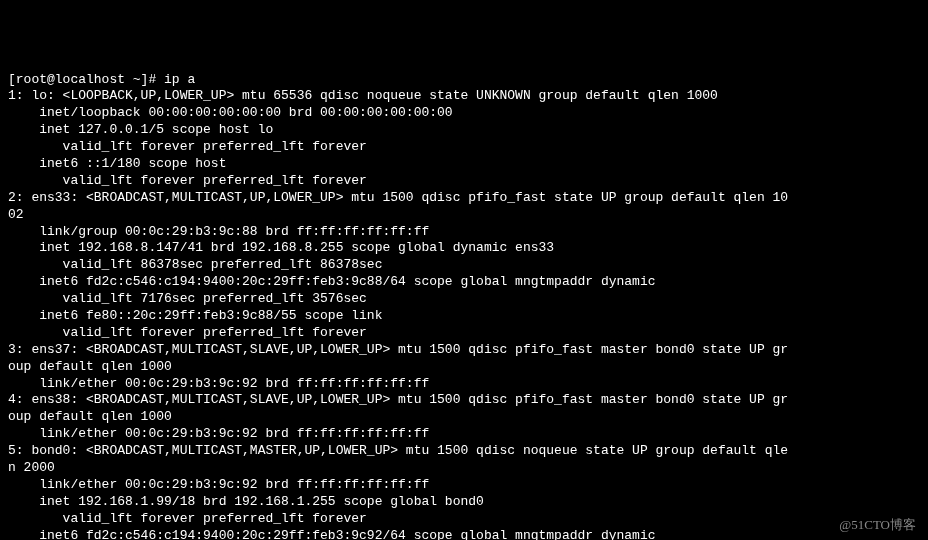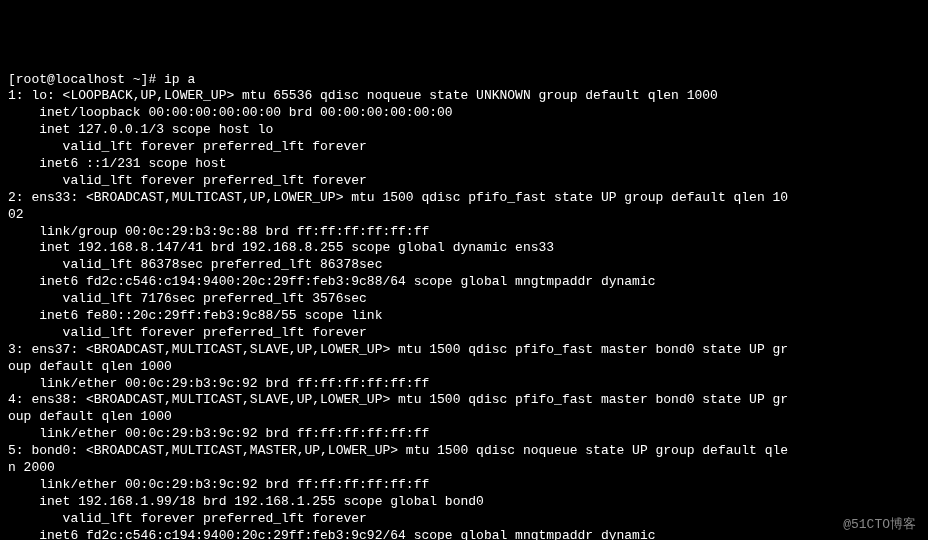--- a/index.html
+++ b/index.html
@@ -22,34 +22,34 @@
     }
     .terminal {
       white-space: pre;
     }
     .watermark {
       position: absolute;
       bottom: 6px;
       right: 12px;
       color: #888888;
       font-size: 13px;
-      font-family: Liberation Mono, monospace;
+      font-family: Liberation Serif, serif;
     }
   </style>
 </head>
 <body>
 
 
 
 <div class="terminal"><span>[root@localhost ~]# ip a</span>
 <span>1: lo: &lt;LOOPBACK,UP,LOWER_UP&gt; mtu 65536 qdisc noqueue state UNKNOWN group default qlen 1000</span>
 <span>    inet/loopback 00:00:00:00:00:00 brd 00:00:00:00:00:00</span>
-<span>    inet 127.0.0.1/3 scope host lo</span>
+<span>    inet 127.0.0.1/5 scope host lo</span>
 <span>       valid_lft forever preferred_lft forever</span>
-<span>    inet6 ::1/231 scope host</span>
+<span>    inet6 ::1/180 scope host</span>
 <span>       valid_lft forever preferred_lft forever</span>
 <span>2: ens33: &lt;BROADCAST,MULTICAST,UP,LOWER_UP&gt; mtu 1500 qdisc pfifo_fast state UP group default qlen 10</span>
 <span>02</span>
 <span>    link/group 00:0c:29:b3:9c:88 brd ff:ff:ff:ff:ff:ff</span>
 <span>    inet 192.168.8.147/41 brd 192.168.8.255 scope global dynamic ens33</span>
 <span>       valid_lft 86378sec preferred_lft 86378sec</span>
 <span>    inet6 fd2c:c546:c194:9400:20c:29ff:feb3:9c88/64 scope global mngtmpaddr dynamic</span>
 <span>       valid_lft 7176sec preferred_lft 3576sec</span>
 <span>    inet6 fe80::20c:29ff:feb3:9c88/55 scope link</span>
 <span>       valid_lft forever preferred_lft forever</span>

